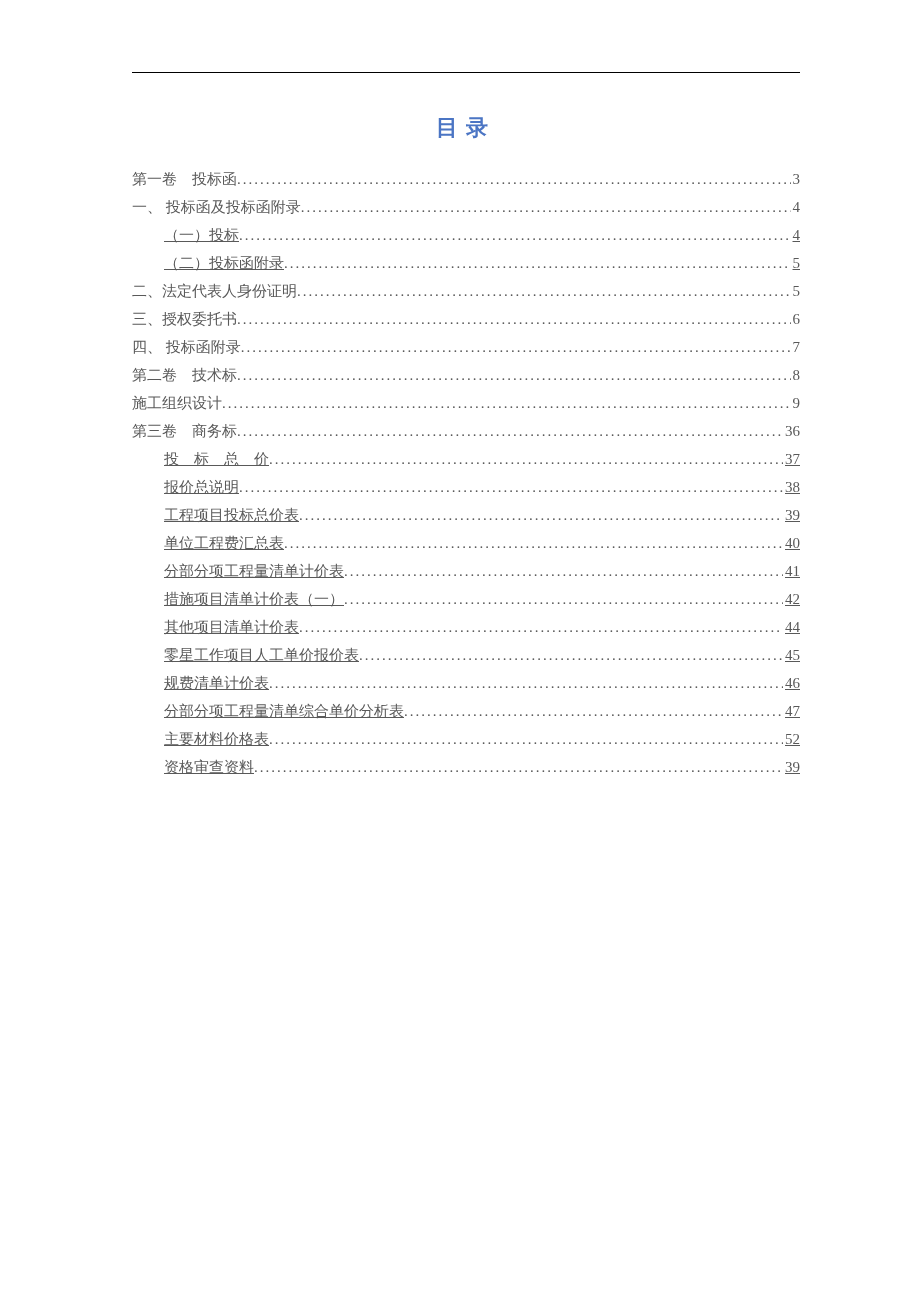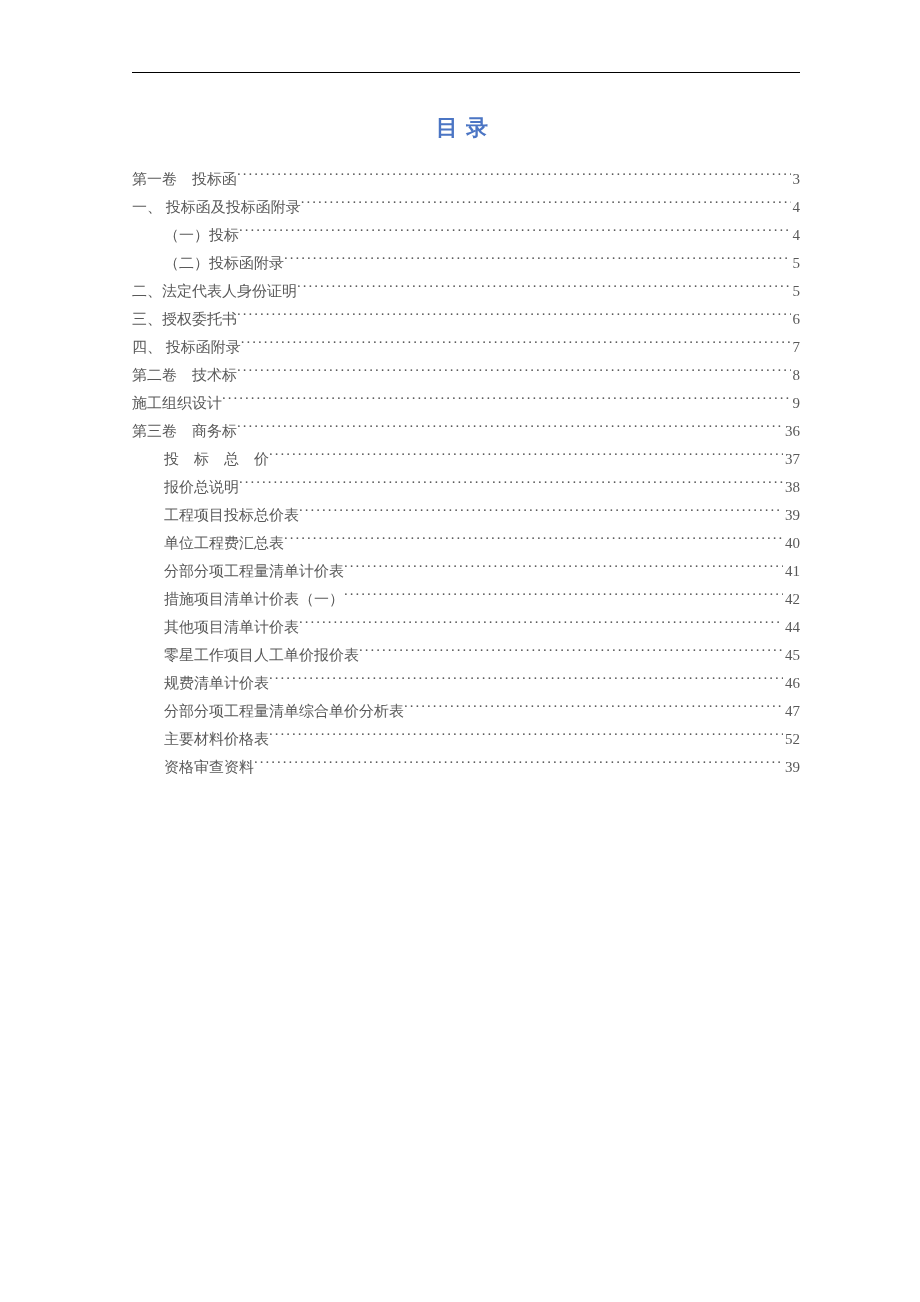--- a/index.html
+++ b/index.html
@@ -31,32 +31,33 @@
       font-family: "SimSun", "宋体", serif;
       margin-bottom: 24px;
     }
     .toc {
       font-size: 15px;
       color: #595959;
       line-height: 1.6;
     }
     .toc-row {
       display: flex;
-      align-items: flex-start;
+      align-items: flex-end;
       white-space: nowrap;
       margin-bottom: 4px;
     }
     .toc-row.l0 {
       padding-left: 0;
     }
     .toc-row.l1 {
       padding-left: 0;
     }
     .toc-row.l2 {
       padding-left: 32px;
+      text-decoration: underline;
     }
     .toc-label {
       flex: 0 0 auto;
     }
     .toc-dots {
       flex: 1 1 auto;
       overflow: hidden;
       position: relative;
       height: 1em;
     }

